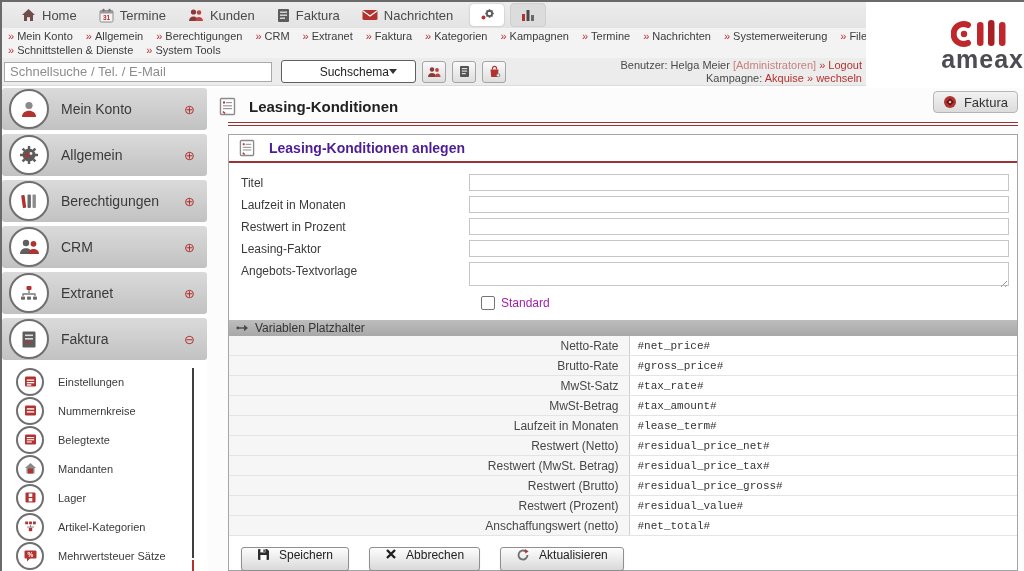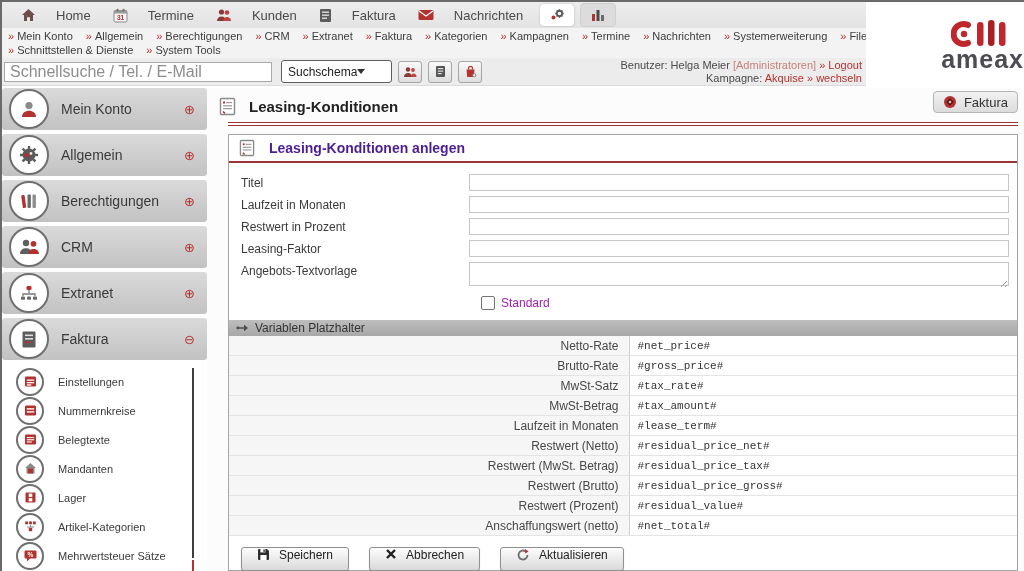--- a/index.html
+++ b/index.html
@@ -5,38 +5,38 @@
   html,body{margin:0;padding:0;width:1024px;height:571px;overflow:hidden;
     font-family:"Liberation Sans",sans-serif;background:#fff;}
   .abs{position:absolute;}
   #stage{position:relative;width:1024px;height:571px;background:#fff;}
   .edge-top{left:0;top:0;width:1024px;height:2px;background:#6a6a6a;}
   .edge-left{left:0;top:0;width:2px;height:571px;background:#6a6a6a;}
 
   
   .topnav{left:2px;top:2px;width:864px;height:26px;background:linear-gradient(#ededed,#e3e3e3);
     display:flex;align-items:center;padding-left:8px;box-sizing:border-box;}
-  .navitem{display:flex;align-items:center;gap:20px;padding:0 11px;font-size:13px;color:#4a4a4a;cursor:pointer;}
+  .navitem{display:flex;align-items:center;gap:6px;padding:0 11px;font-size:13px;color:#4a4a4a;cursor:pointer;}
   .navtab{display:flex;align-items:center;justify-content:center;width:34px;height:22px;border-radius:4px;margin-left:6px;cursor:pointer;}
   .navtab.active{background:#fff;box-shadow:0 0 2px rgba(0,0,0,.25);}
   .navtab.idle{background:#dcdcdc;border:1px solid #cfcfcf;}
 
   
   .crumbs{left:2px;top:28px;width:864px;height:30px;background:#f4f3f3;padding:2px 0 0 6px;box-sizing:border-box;}
   .crumbrow{display:flex;flex-wrap:nowrap;gap:13px;line-height:13px;}
   .crumb{font-size:11px;color:#3c3c3c;white-space:nowrap;cursor:pointer;}
   .crumb .sep{color:#b23230;margin-right:3px;}
 
   
   .searchbar{left:2px;top:58px;width:864px;height:28px;background:#edecec;display:flex;align-items:center;
     padding-left:2px;box-sizing:border-box;border-bottom:1px solid #dcdcdc;}
-  .quicksearch{width:256px;height:18px;border:1px solid #a9a9a9;font-size:16px;padding:0 5px;color:#333;background:#fff;}
+  .quicksearch{width:256px;height:18px;border:1px solid #a9a9a9;font-size:13px;padding:0 5px;color:#333;background:#fff;}
   .quicksearch::placeholder{color:#8d8d8d;}
   .schema{margin-left:9px;width:97px;height:21px;border:1px solid #5f5f5f;border-radius:3px;background:#fff;
-    display:flex;align-items:center;justify-content:flex-start;padding:0 6px;font-size:12px;color:#222;cursor:pointer;}
+    display:flex;align-items:center;justify-content:flex-end;padding:0 18px;font-size:12px;color:#222;cursor:pointer;}
   .dd-arrow{width:0;height:0;border-left:4px solid transparent;border-right:4px solid transparent;border-top:5px solid #333;}
   .sbtn{margin-left:6px;width:22px;height:20px;border:1px solid #a5a5a5;border-radius:3px;
     background:linear-gradient(#fafafa,#dedede);display:flex;align-items:center;justify-content:center;cursor:pointer;}
   .userinfo{margin-left:auto;text-align:right;font-size:11px;line-height:13px;color:#4a4a4a;padding-right:4px;}
   .userinfo .red{color:#b23230;cursor:pointer;}
   .userinfo .rolelight{color:#c8807e;}
 
   
   .logoarea{left:866px;top:2px;width:158px;height:84px;background:#fff;display:flex;align-items:center;justify-content:flex-end;}
   .wordmark{font-size:25px;font-weight:bold;color:#4c4c52;letter-spacing:1px;line-height:20px;text-align:center;}

